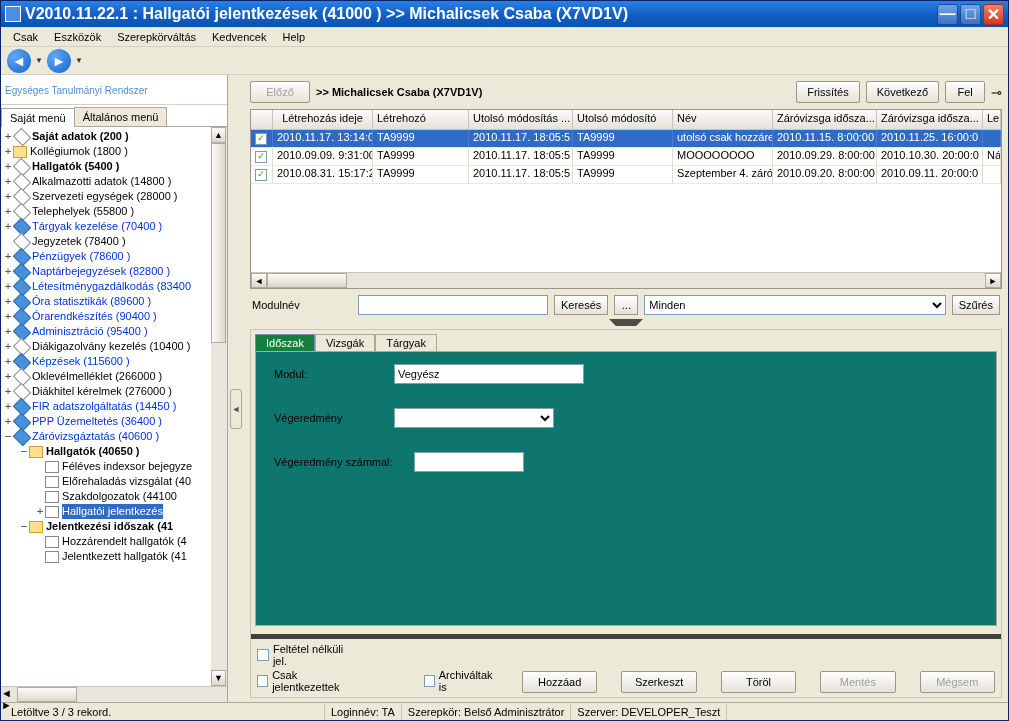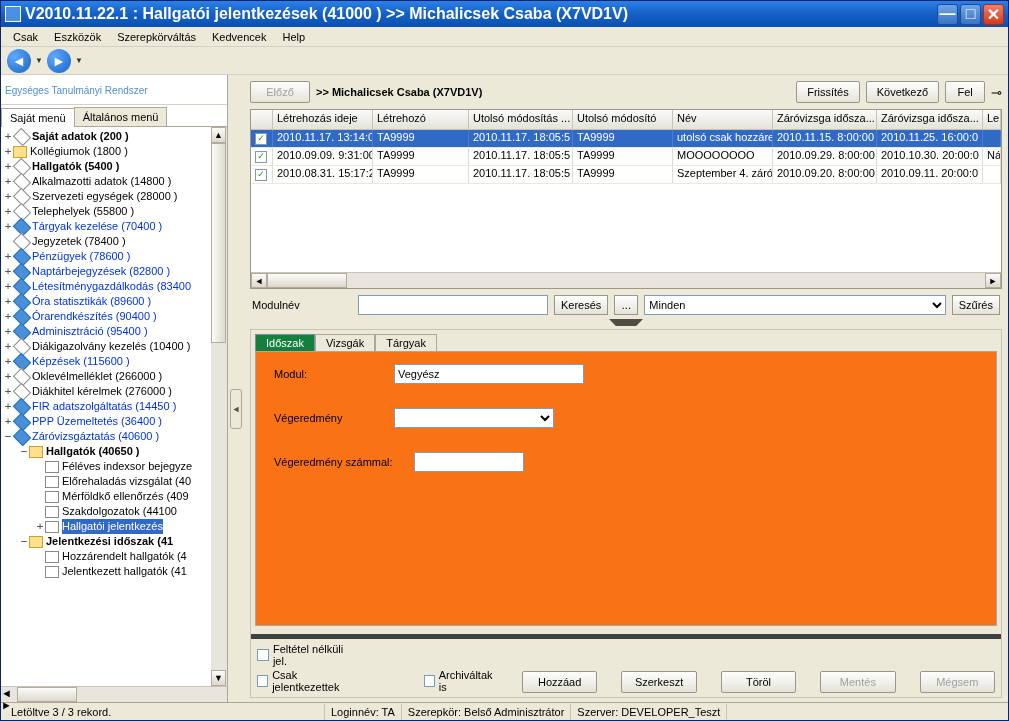--- a/index.html
+++ b/index.html
@@ -370,21 +370,21 @@
   }
   .detail-tab.active {
     background: #15803d;
     color: #fff;
     border-color: #7a8ca8;
   }
   .detail-body {
     flex: 1;
     border: 1px solid #aca899;
     margin: 0 4px 8px 4px;
-    background: #f97316;
+    background: #0f766e;
     padding: 12px 18px;
     position: relative;
   }
   .form-row {
     display: flex;
     align-items: center;
     margin-bottom: 24px;
     font-size: 11px;
   }
   .form-row label { width: 120px; }
@@ -600,25 +600,20 @@
               </div>
               <div class="tree-row" style="padding-left: 32px;">
                 <span class="expand"></span>
                 <span class="ticon ti-page"></span>
                 <span class="tlabel">Féléves indexsor bejegyze</span>
               </div>
               <div class="tree-row" style="padding-left: 32px;">
                 <span class="expand"></span>
                 <span class="ticon ti-page"></span>
                 <span class="tlabel">Előrehaladás vizsgálat (40</span>
-              </div>
-              <div class="tree-row" style="padding-left: 32px;">
-                <span class="expand"></span>
-                <span class="ticon ti-page"></span>
-                <span class="tlabel">Mérföldkő ellenőrzés (409</span>
               </div>
               <div class="tree-row" style="padding-left: 32px;">
                 <span class="expand"></span>
                 <span class="ticon ti-page"></span>
                 <span class="tlabel">Szakdolgozatok (44100</span>
               </div>
               <div class="tree-row" style="padding-left: 32px;">
                 <span class="expand">+</span>
                 <span class="ticon ti-page"></span>
                 <span class="tlabel sel">Hallgatói jelentkezés</span>
@@ -662,21 +657,21 @@
         <span style="flex:1"></span>
         <button class="btn">Frissítés</button>
         <button class="btn">Következő</button>
         <button class="btn" style="min-width:40px">Fel</button>
         <span class="pin-icon">⊸</span>
       </div>
 
       <div class="grid-wrap">
         <div class="grid-head" id="grid-head">
             <div class="gh-cell" style="width: 22px;"></div>
-            <div class="gh-cell" style="width: 100px;">Létrehozás ideje</div>
+            <div class="gh-cell" style="width: 100px; text-align: center;">Létrehozás ideje</div>
             <div class="gh-cell" style="width: 96px;">Létrehozó</div>
             <div class="gh-cell" style="width: 104px;">Utolsó módosítás ...</div>
             <div class="gh-cell" style="width: 100px;">Utolsó módosító</div>
             <div class="gh-cell" style="width: 100px;">Név</div>
             <div class="gh-cell" style="width: 104px;">Záróvizsga idősza...</div>
             <div class="gh-cell" style="width: 106px;">Záróvizsga idősza...</div>
             <div class="gh-cell" style="width: 18px;">Le</div>
           </div>
         <div class="grid-body" id="grid-body">
             <div class="g-row sel">

